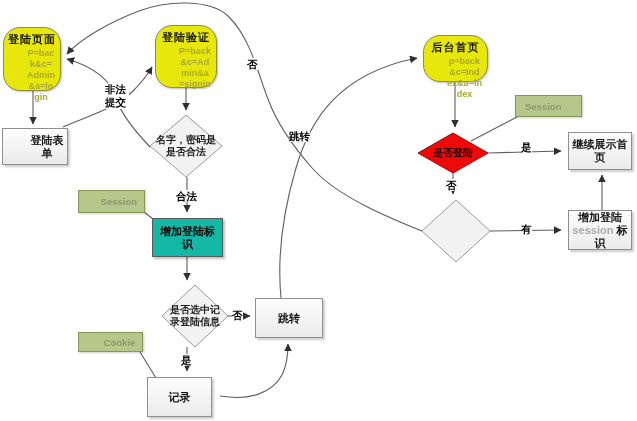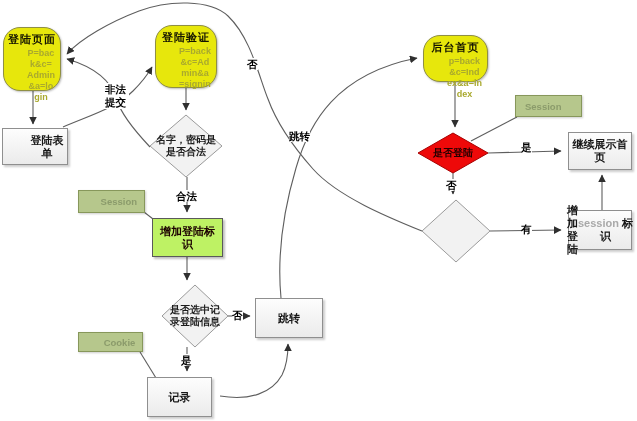--- a/index.html
+++ b/index.html
@@ -22,21 +22,21 @@
   .pbox{
     background:linear-gradient(180deg,#fdfdfd,#ebebeb);border:1px solid #8f8f8f;
     box-shadow:1.5px 1.5px 2px rgba(0,0,0,.2);
     display:flex;align-items:center;justify-content:center;text-align:center;
     font-size:11px;font-weight:bold;color:#161616;line-height:13px;
   }
   .pbox .gray{color:#a9a9a9;font-weight:bold;}
 
   
   .rbox{
-    background:#bef264;border:1px solid #5a5a5a;box-shadow:1.5px 1.5px 2px rgba(0,0,0,.25);
+    background:#14b8a6;border:1px solid #5a5a5a;box-shadow:1.5px 1.5px 2px rgba(0,0,0,.25);
     display:flex;align-items:center;justify-content:center;text-align:center;
     font-size:11px;font-weight:bold;color:#1c0000;line-height:13px;padding:0 6px;
   }
 
   
   .gnote{
     background:#b6c78c;border:1px solid #87975b;box-shadow:1px 1px 2px rgba(0,0,0,.2);
     font-size:9.5px;font-weight:bold;color:#8b9b6b;
     display:flex;align-items:center;
   }
@@ -124,21 +124,21 @@
   </div>
 
   <div class="node pbox" style="left:147px;top:377px;width:65px;height:40px;text-align:center;">
     <span>记录</span>
   </div>
 
   <div class="node pbox" style="left:568px;top:132px;width:64px;height:38px;">
     <span>继续展示首页</span>
   </div>
 
-  <div class="node pbox" style="left:568px;top:210px;width:64px;height:40px;flex-direction:row;">
+  <div class="node pbox" style="left:568px;top:210px;width:64px;height:40px;flex-direction:column;">
     <span>增加登陆</span>
     <span><span class="gray">session</span>&nbsp;<span>标识</span></span>
   </div>
 
   <div class="node gnote alignR" style="left:78px;top:190px;width:67px;height:23px;">
     <span>Session</span>
   </div>
   <div class="node gnote alignC" style="left:78px;top:332px;width:65px;height:20px;">
     <span>Cookie</span>
   </div>

